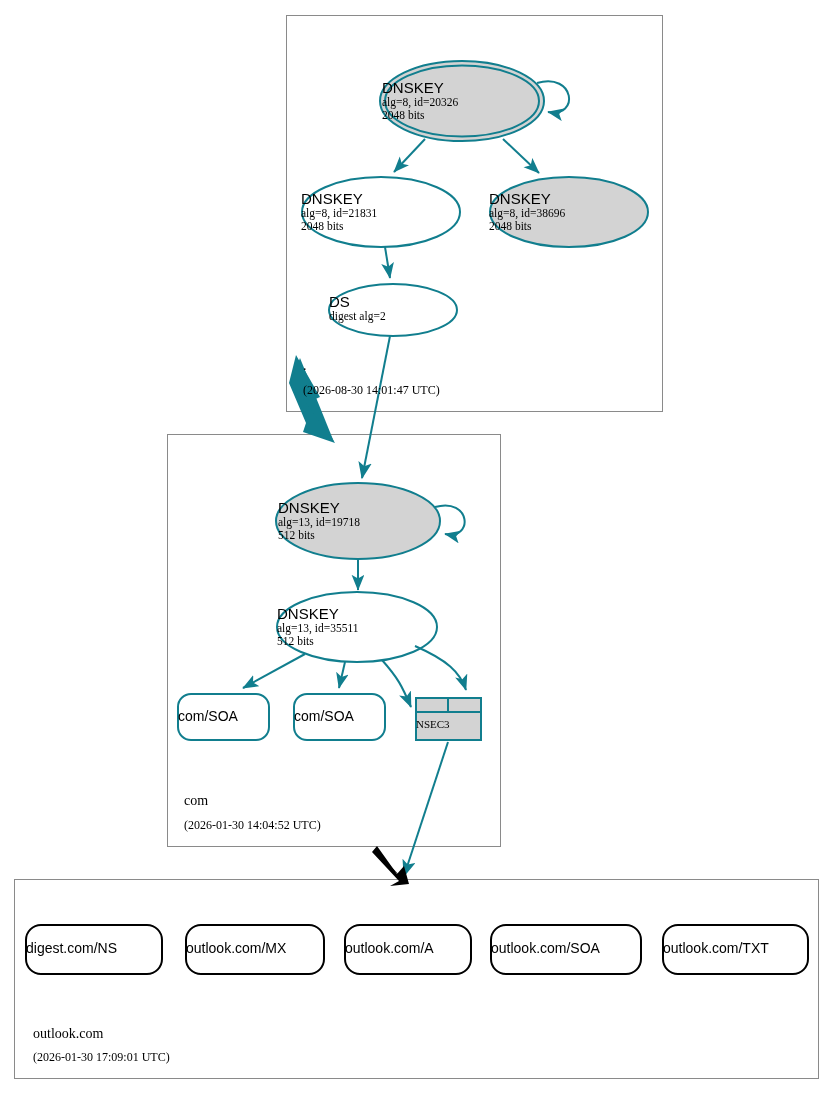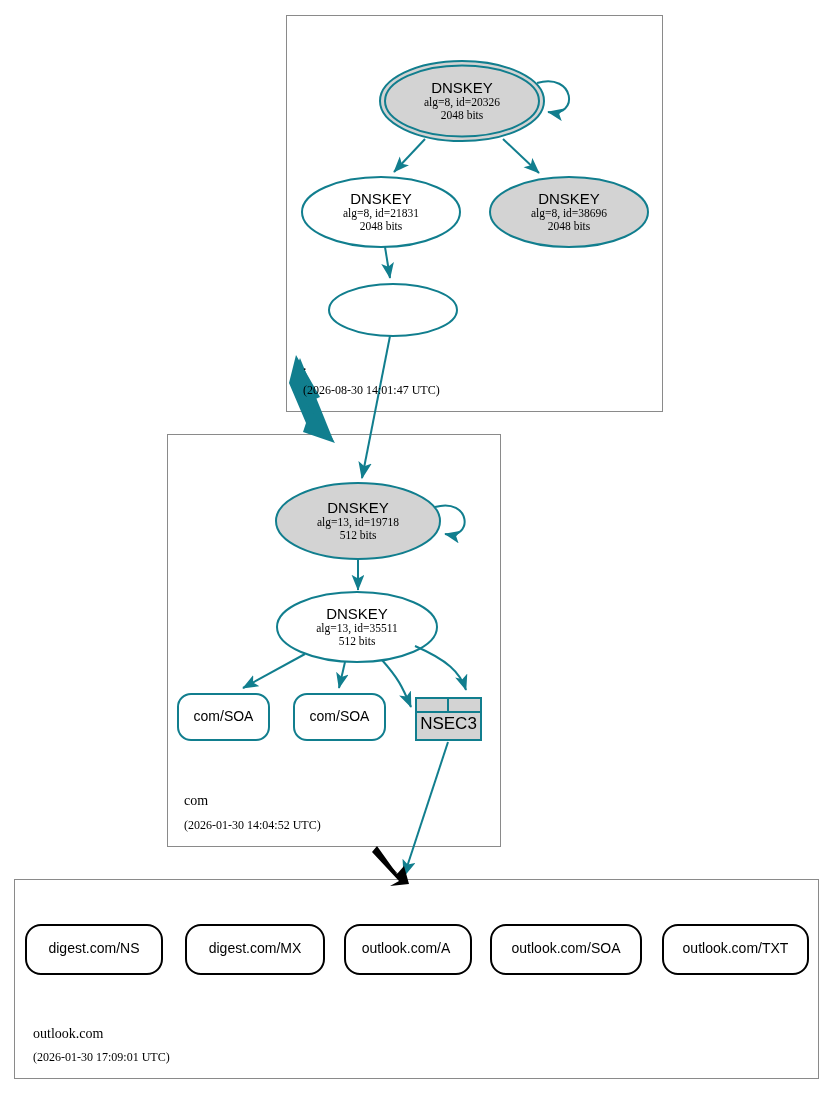--- a/index.html
+++ b/index.html
@@ -14,27 +14,27 @@
     position:absolute;border:1px solid #8a8a8a;background:transparent;box-sizing:border-box;
   }
   .zonelabel{
     position:absolute;font-family:"Liberation Serif",serif;color:#000;white-space:nowrap;
   }
   .zonename{font-size:14px;}
   .zonetime{font-size:12px;}
 
   
   .nodetext{
-    position:absolute;text-align:center;color:#000;
+    position:absolute;text-align:left;color:#000;
     pointer-events:none;white-space:nowrap;
   }
   .t-title{font-family:"Liberation Sans",sans-serif;font-size:15px;line-height:16px;}
   .t-sub{font-family:"Liberation Serif",serif;font-size:11.5px;line-height:13px;}
   .t-rrset{font-family:"Liberation Sans",sans-serif;font-size:14px;line-height:15px;}
-  .t-nsec{font-family:Liberation Sans, sans-serif;font-size:17px;line-height:16px;}
+  .t-nsec{font-family:Liberation Serif, serif;font-size:11px;line-height:16px;}
 </style>
 </head>
 <body>
 
 <div id="canvas">
 
   <div class="zonebox" style="left:286px;top:15px;width:377px;height:397px;"></div>
   <div class="zonebox" style="left:167px;top:434px;width:334px;height:413px;"></div>
   <div class="zonebox" style="left:14px;top:879px;width:805px;height:200px;"></div>
 
@@ -123,41 +123,45 @@
     <div class="t-sub">alg=8, id=21831</div>
     <div class="t-sub">2048 bits</div>
   </div>
 
   <div class="nodetext" style="left:489px;top:191px;width:160px;">
     <div class="t-title">DNSKEY</div>
     <div class="t-sub">alg=8, id=38696</div>
     <div class="t-sub">2048 bits</div>
   </div>
 
+  <div class="nodetext" style="left:329px;top:294px;width:128px;">
+    <div class="t-title">DS</div>
+    <div class="t-sub">digest alg=2</div>
+  </div>
 
   <div class="nodetext" style="left:278px;top:500px;width:160px;">
     <div class="t-title">DNSKEY</div>
     <div class="t-sub">alg=13, id=19718</div>
     <div class="t-sub">512 bits</div>
   </div>
 
   <div class="nodetext" style="left:277px;top:606px;width:160px;">
     <div class="t-title">DNSKEY</div>
     <div class="t-sub">alg=13, id=35511</div>
     <div class="t-sub">512 bits</div>
   </div>
 
   <div class="nodetext t-rrset" style="left:178px;top:709px;width:91px;">com/SOA</div>
 
   <div class="nodetext t-rrset" style="left:294px;top:709px;width:91px;">com/SOA</div>
 
   <div class="nodetext t-nsec" style="left:416px;top:716px;width:65px;">NSEC3</div>
 
   <div class="nodetext t-rrset" style="left:26px;top:941px;width:136px;">digest.com/NS</div>
-  <div class="nodetext t-rrset" style="left:186px;top:941px;width:138px;">digest.com/MX</div>
+  <div class="nodetext t-rrset" style="left:186px;top:941px;width:138px;">outlook.com/MX</div>
   <div class="nodetext t-rrset" style="left:345px;top:941px;width:122px;">outlook.com/A</div>
   <div class="nodetext t-rrset" style="left:491px;top:941px;width:150px;">outlook.com/SOA</div>
   <div class="nodetext t-rrset" style="left:663px;top:941px;width:145px;">outlook.com/TXT</div>
 
   <div class="zonelabel zonename" style="left:303px;top:358px;">.</div>
   <div class="zonelabel zonetime" style="left:303px;top:383px;">(2026-08-30 14:01:47 UTC)</div>
 
   <div class="zonelabel zonename" style="left:184px;top:793px;">com</div>
   <div class="zonelabel zonetime" style="left:184px;top:818px;">(2026-01-30 14:04:52 UTC)</div>
 

